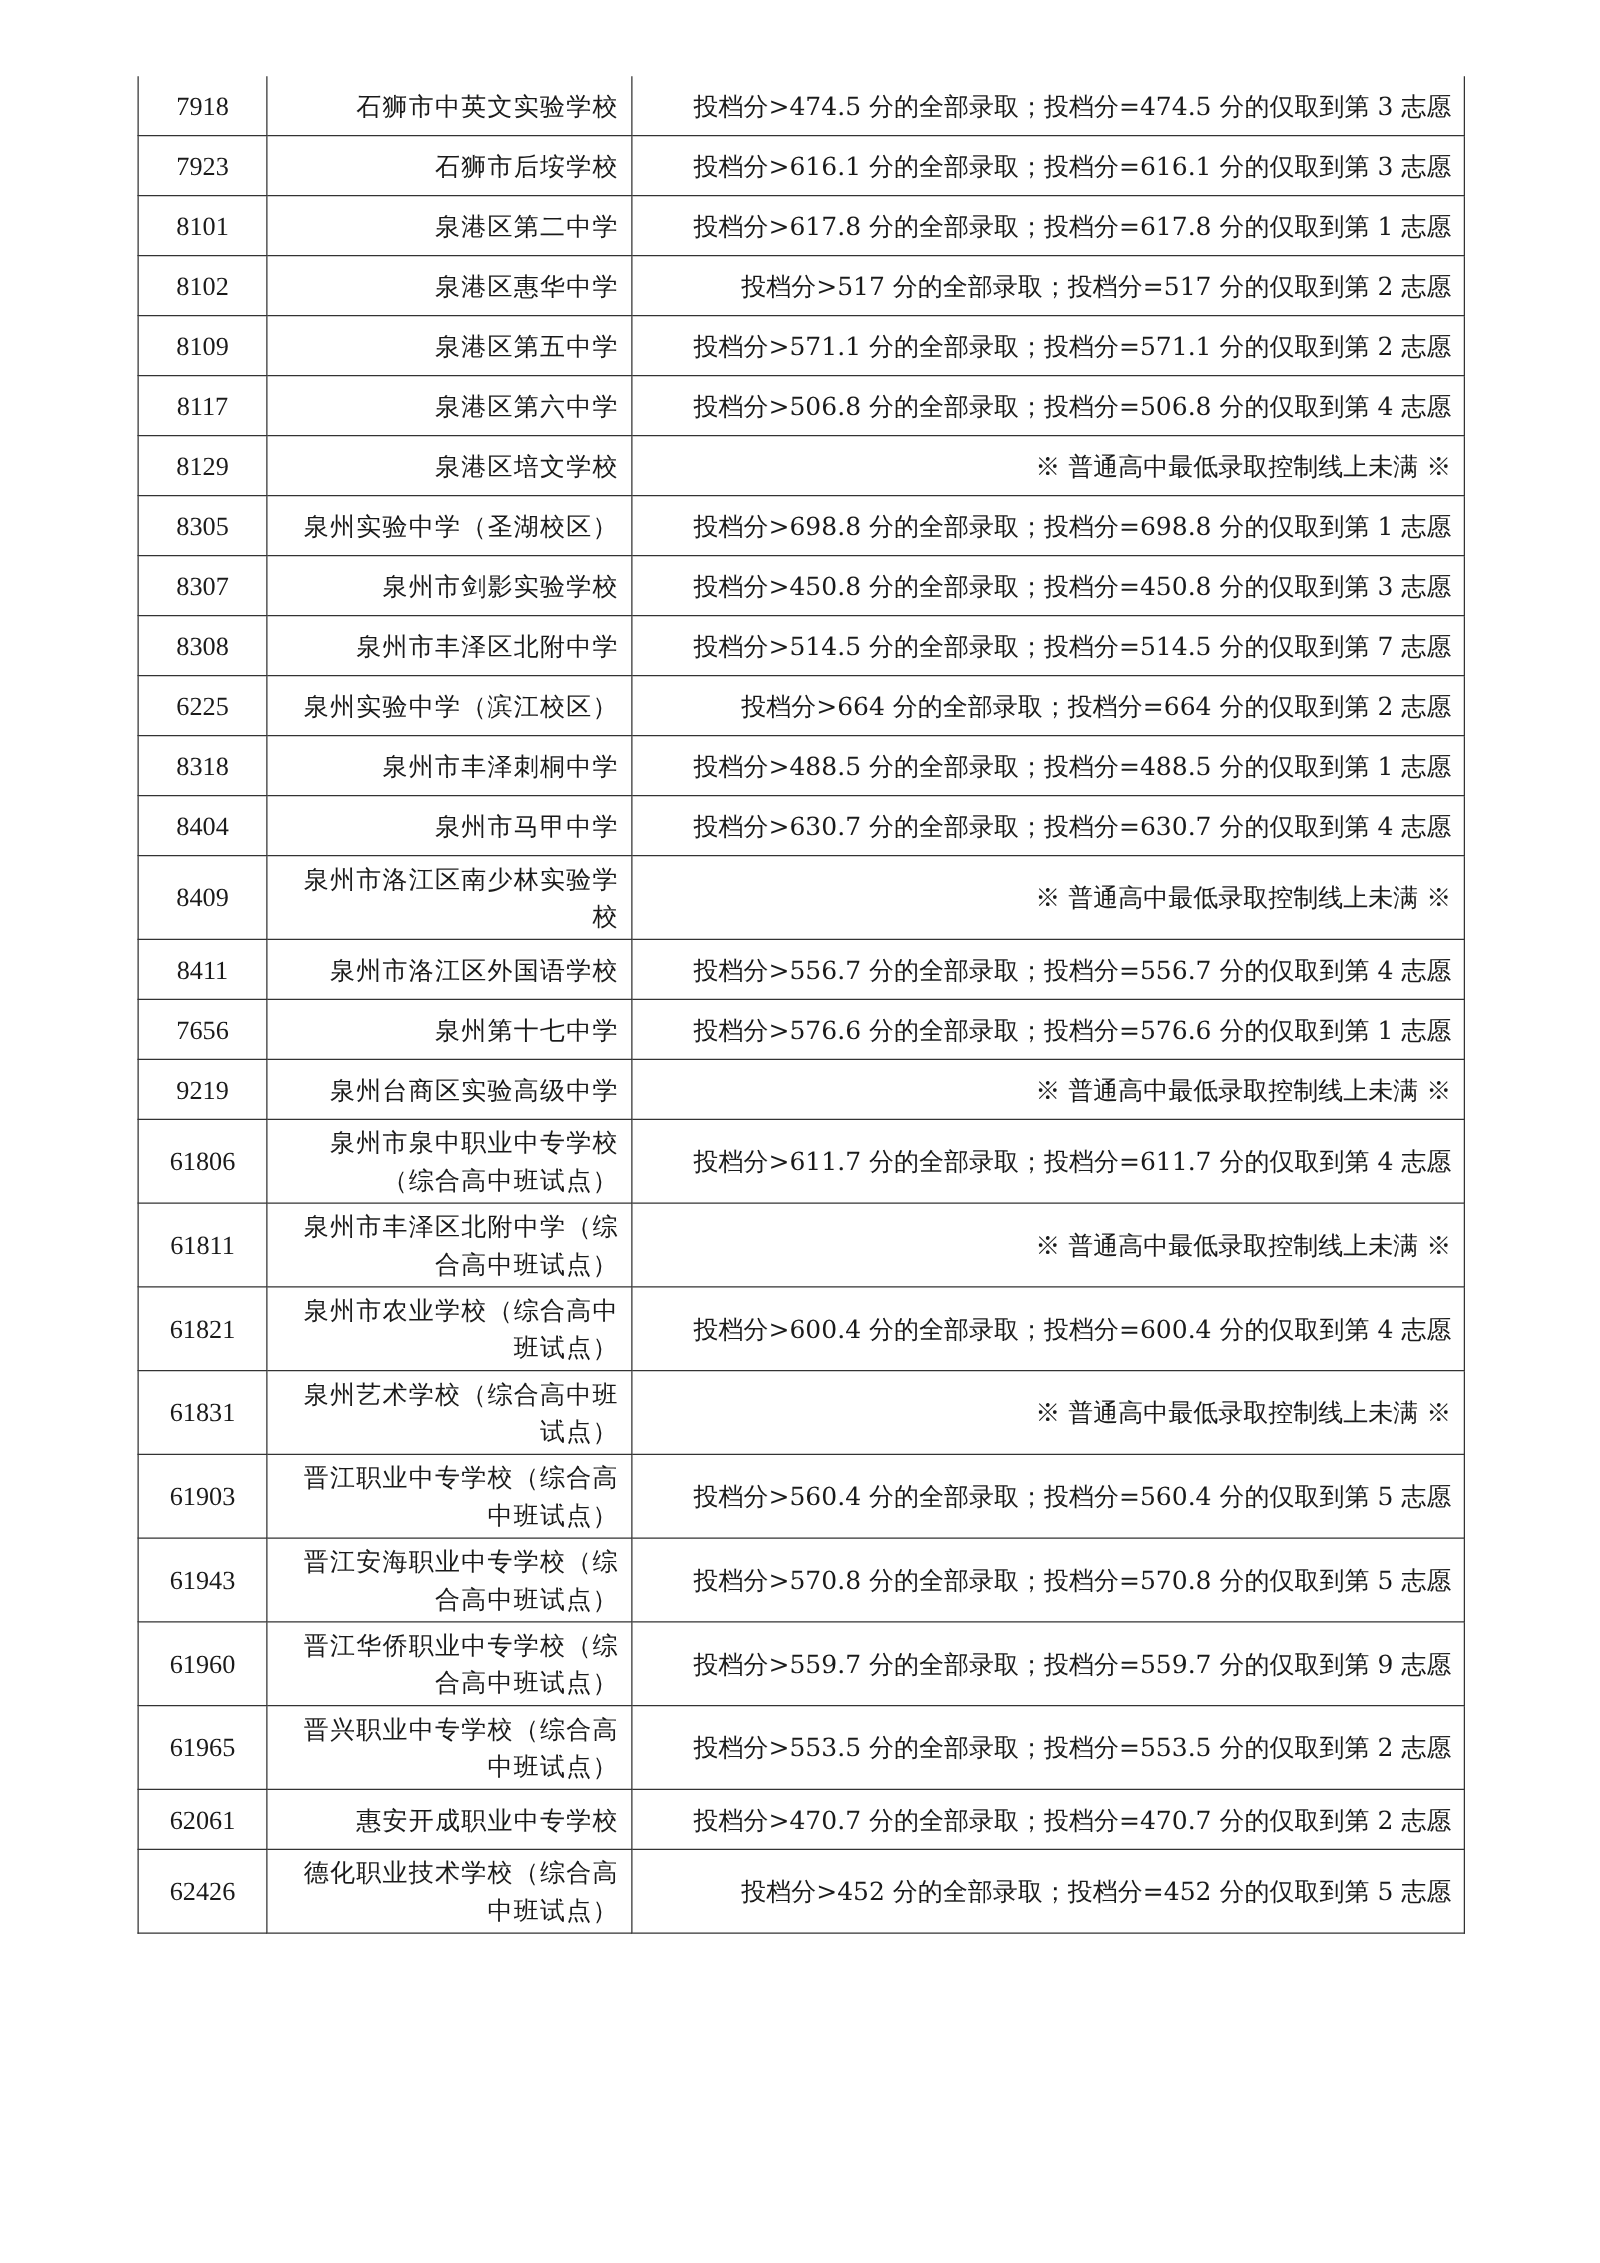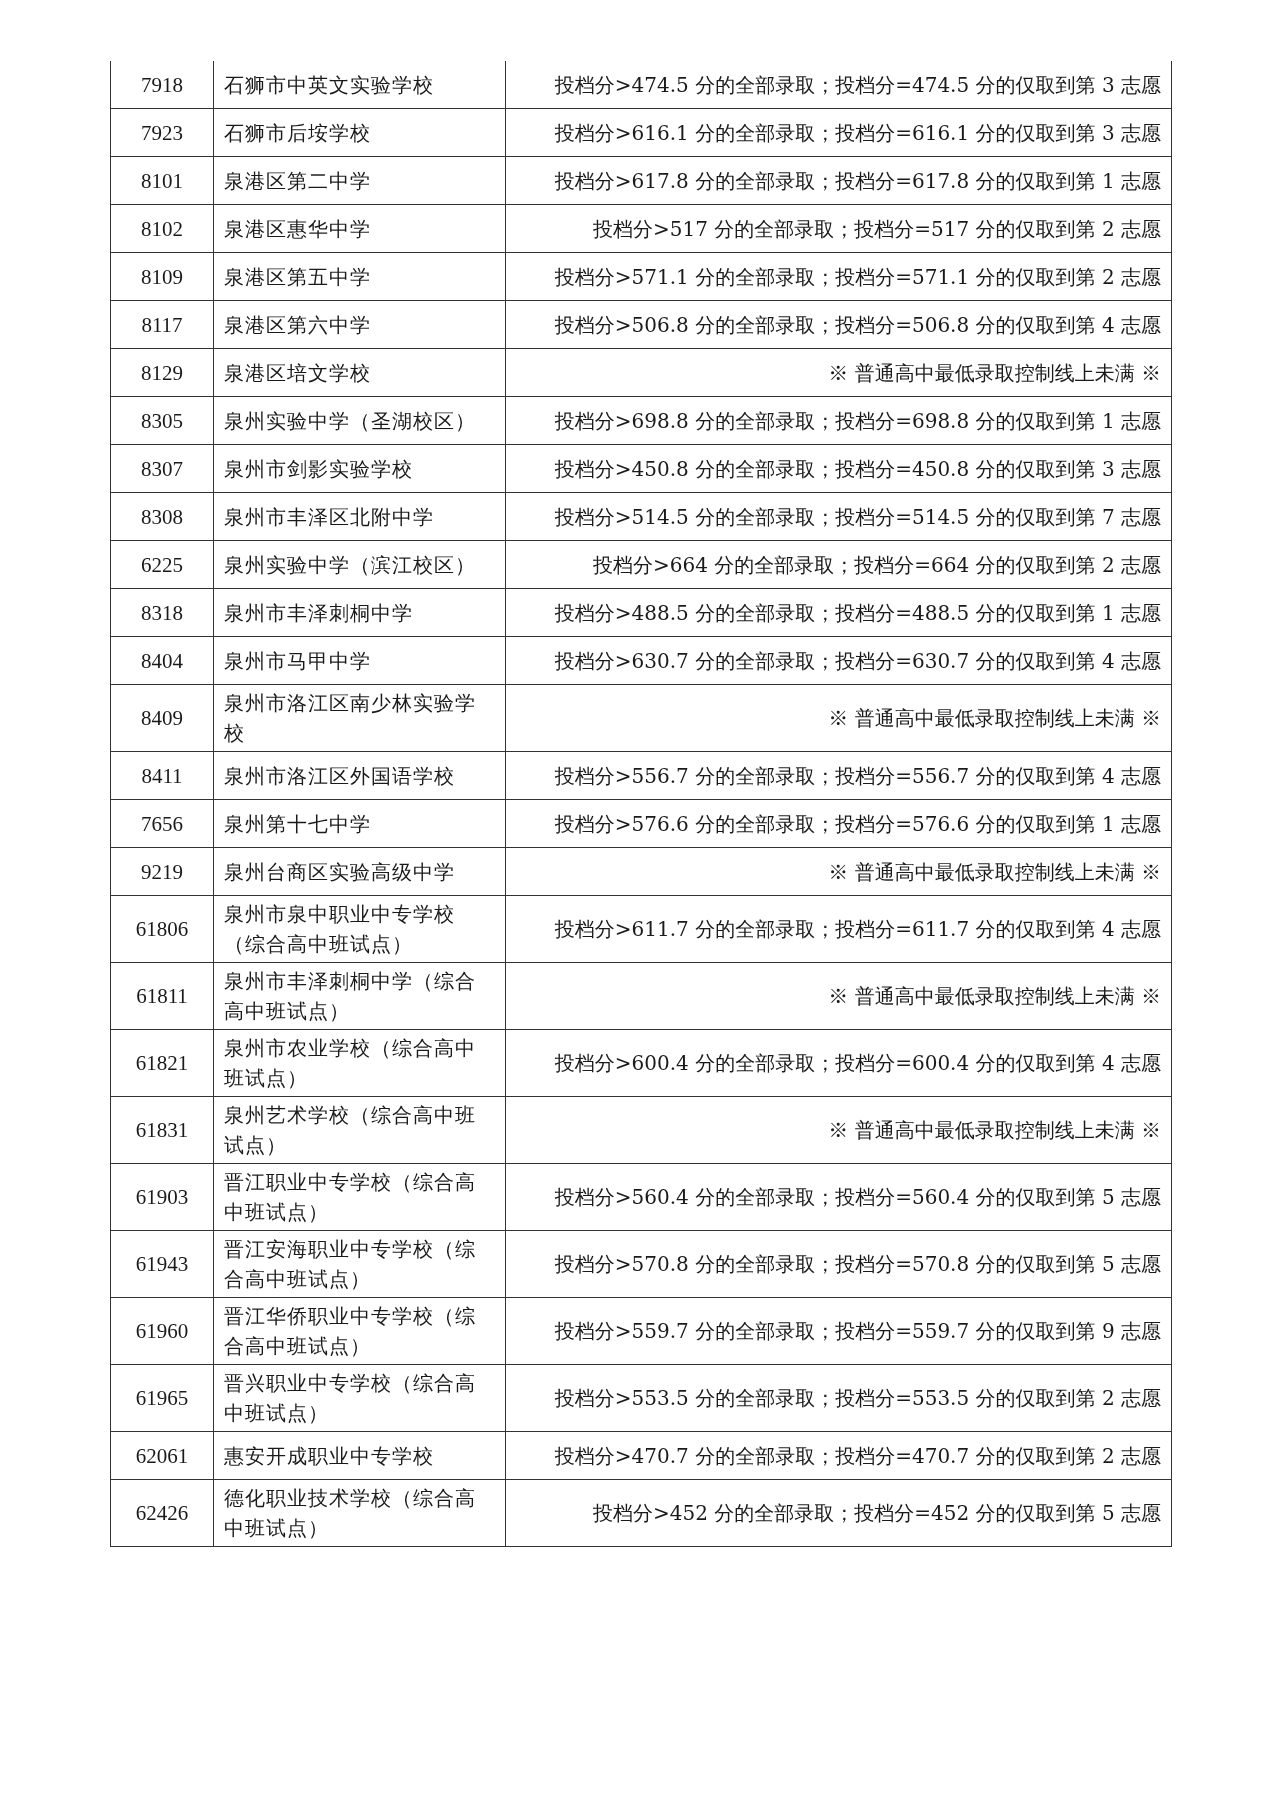--- a/index.html
+++ b/index.html
@@ -16,21 +16,21 @@
   table.admit col.c3 { width: 666px; }
   table.admit td {
     border-left: 1.5px solid #333; border-right: 1.5px solid #333;
     border-bottom: 1.5px solid #333; border-top: none;
     padding: 0 10px; vertical-align: middle; line-height: 30px;
     overflow: hidden;
   }
   table.admit tr.single td { height: 47px; }
   table.admit tr.double td { height: 66px; }
   td.code { text-align: center; font-family: "Liberation Serif", serif; font-size: 21px; padding: 0; }
-  td.name { text-align: left; letter-spacing: 1px; padding-left: 12px; padding-right: 6px; }
+  td.name { text-align: right; letter-spacing: 1px; padding-left: 12px; padding-right: 6px; }
   td.rule { text-align: right; padding-left: 12px; white-space: nowrap; letter-spacing: 0; }
 </style>
 </head>
 <body>
 
 <div class="page">
   <table class="admit">
     <colgroup>
       <col class="c1">
         <col class="c2">
@@ -122,21 +122,21 @@
     <td class="name">泉州台商区实验高级中学</td>
     <td class="rule">※ 普通高中最低录取控制线上未满 ※</td>
   </tr>
         <tr class="double">
     <td class="code">61806</td>
     <td class="name">泉州市泉中职业中专学校（综合高中班试点）</td>
     <td class="rule">投档分&gt;611.7 分的全部录取；投档分=611.7 分的仅取到第 4 志愿</td>
   </tr>
         <tr class="double">
     <td class="code">61811</td>
-    <td class="name">泉州市丰泽刺桐中学（综合高中班试点）</td>
+    <td class="name">泉州市丰泽区北附中学（综合高中班试点）</td>
     <td class="rule">※ 普通高中最低录取控制线上未满 ※</td>
   </tr>
         <tr class="double">
     <td class="code">61821</td>
     <td class="name">泉州市农业学校（综合高中班试点）</td>
     <td class="rule">投档分&gt;600.4 分的全部录取；投档分=600.4 分的仅取到第 4 志愿</td>
   </tr>
         <tr class="double">
     <td class="code">61831</td>
     <td class="name">泉州艺术学校（综合高中班试点）</td>

